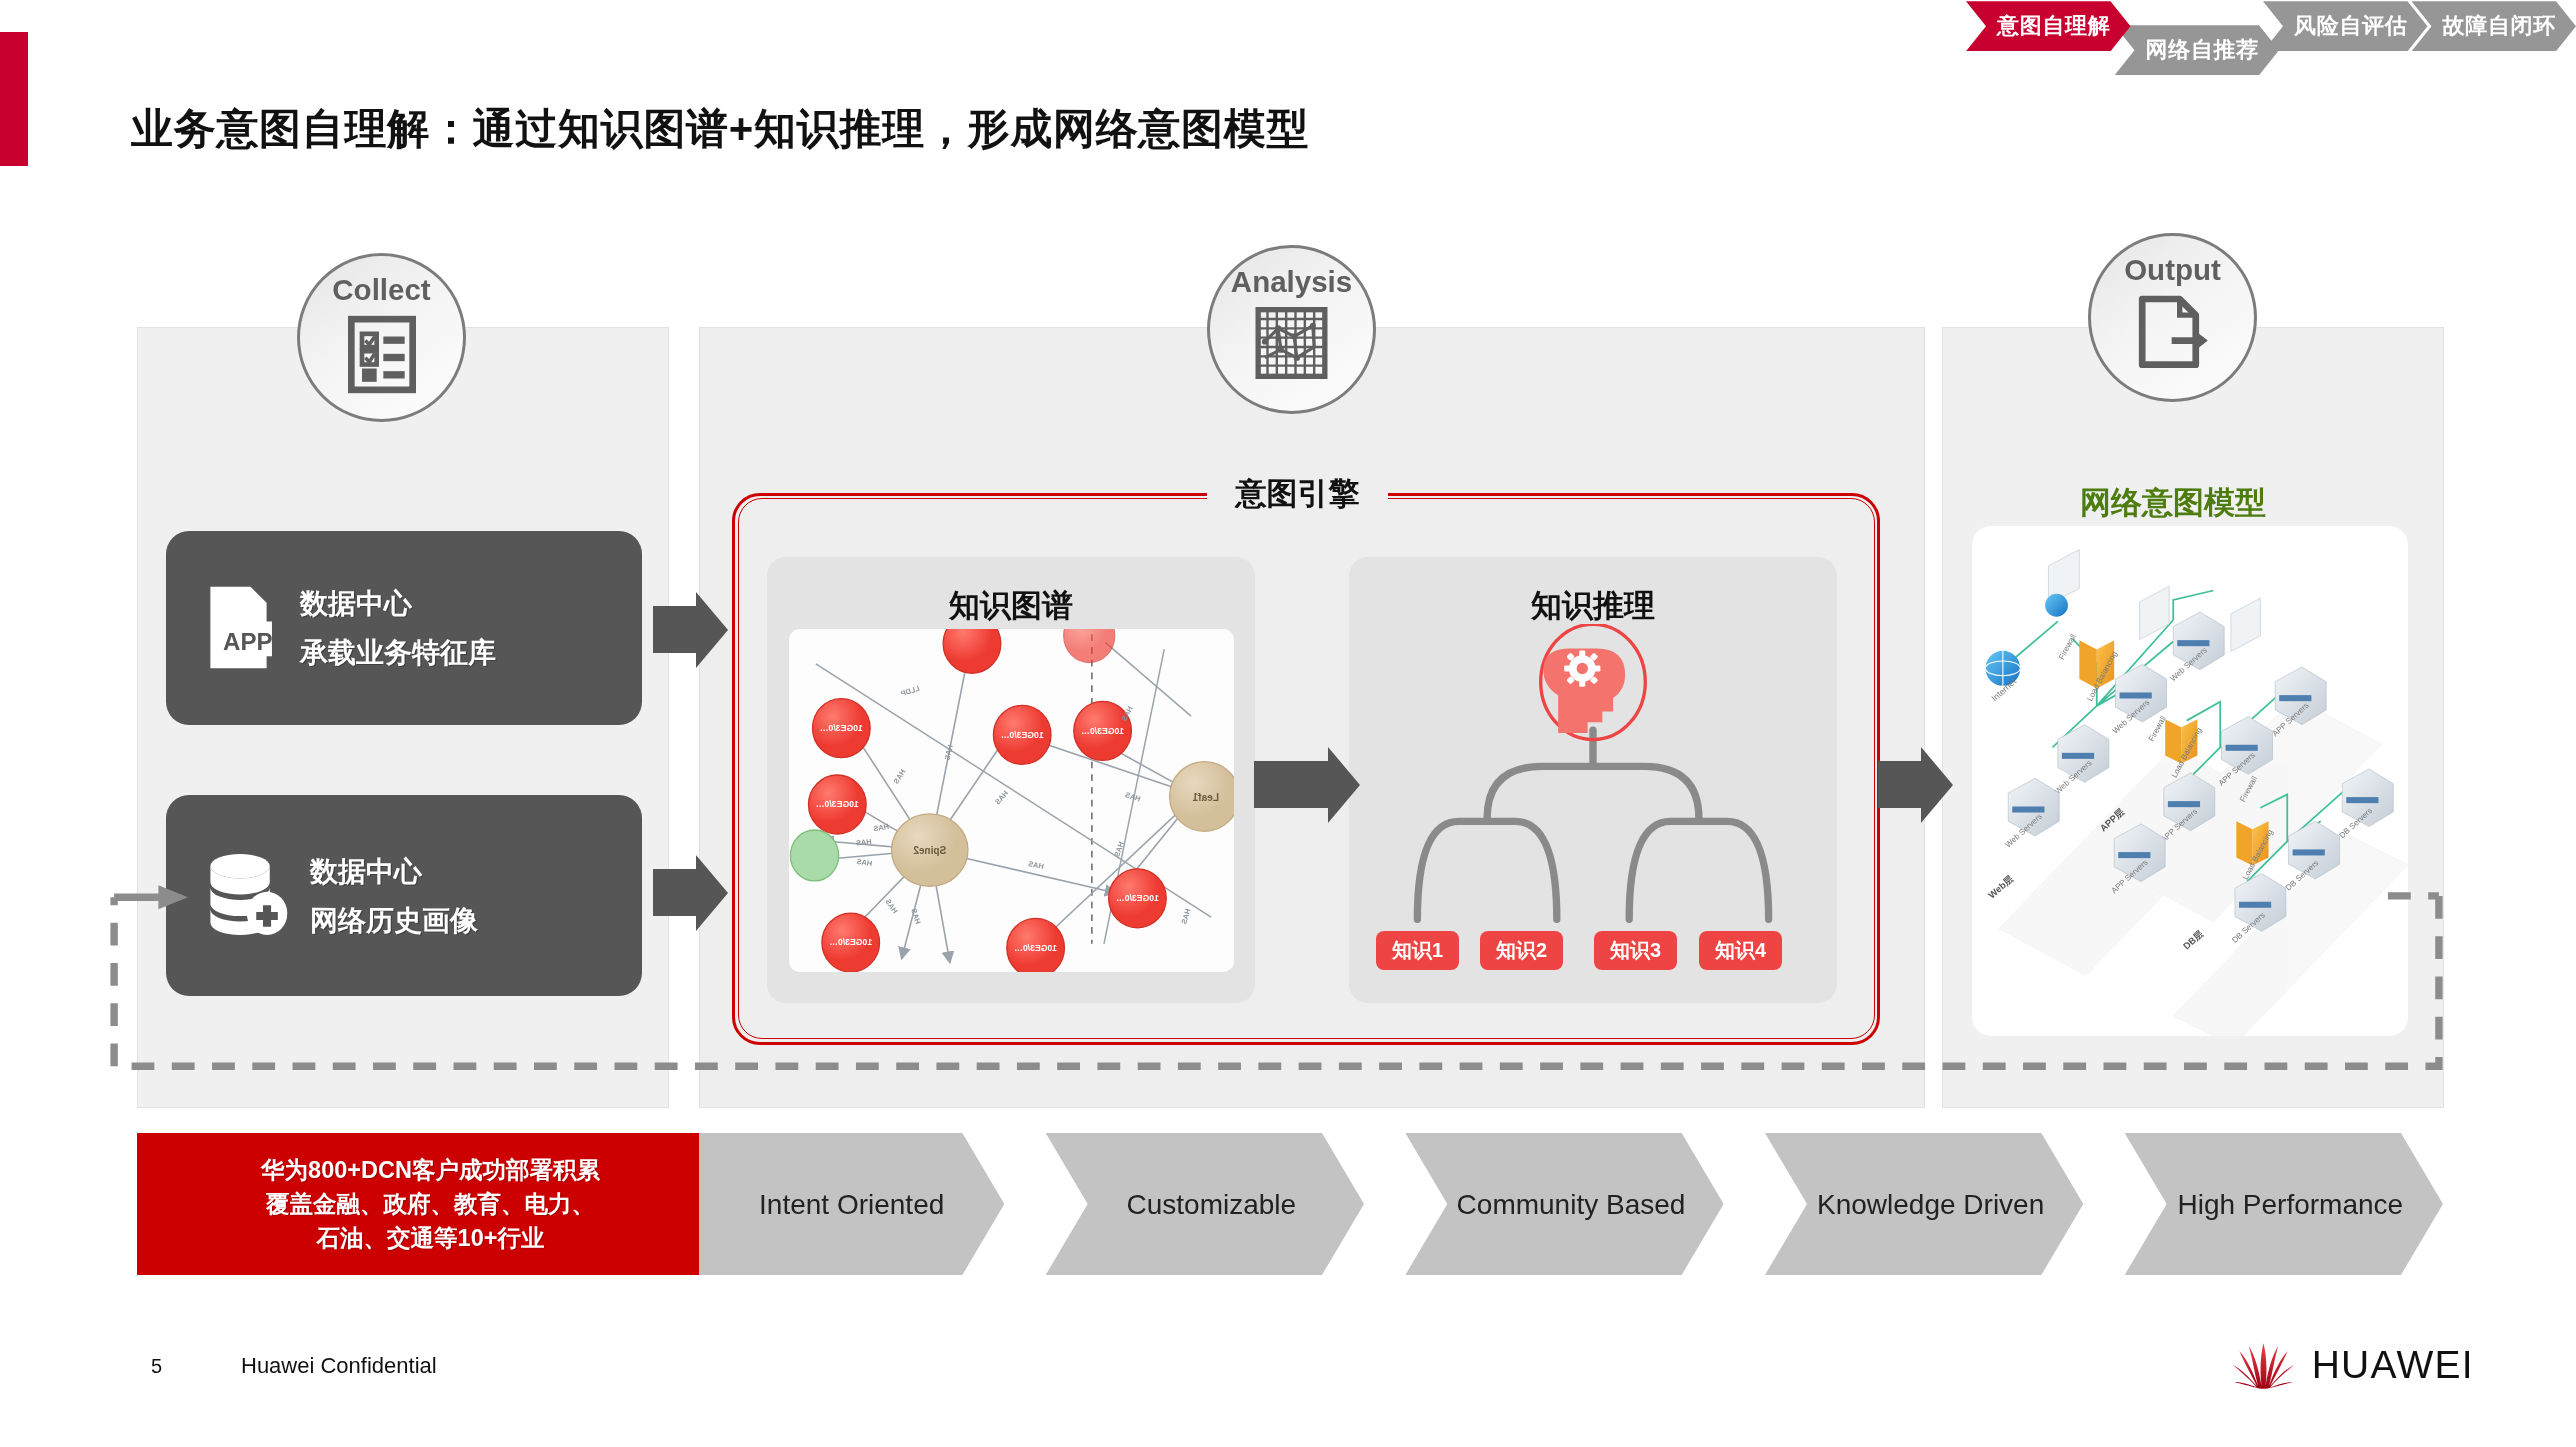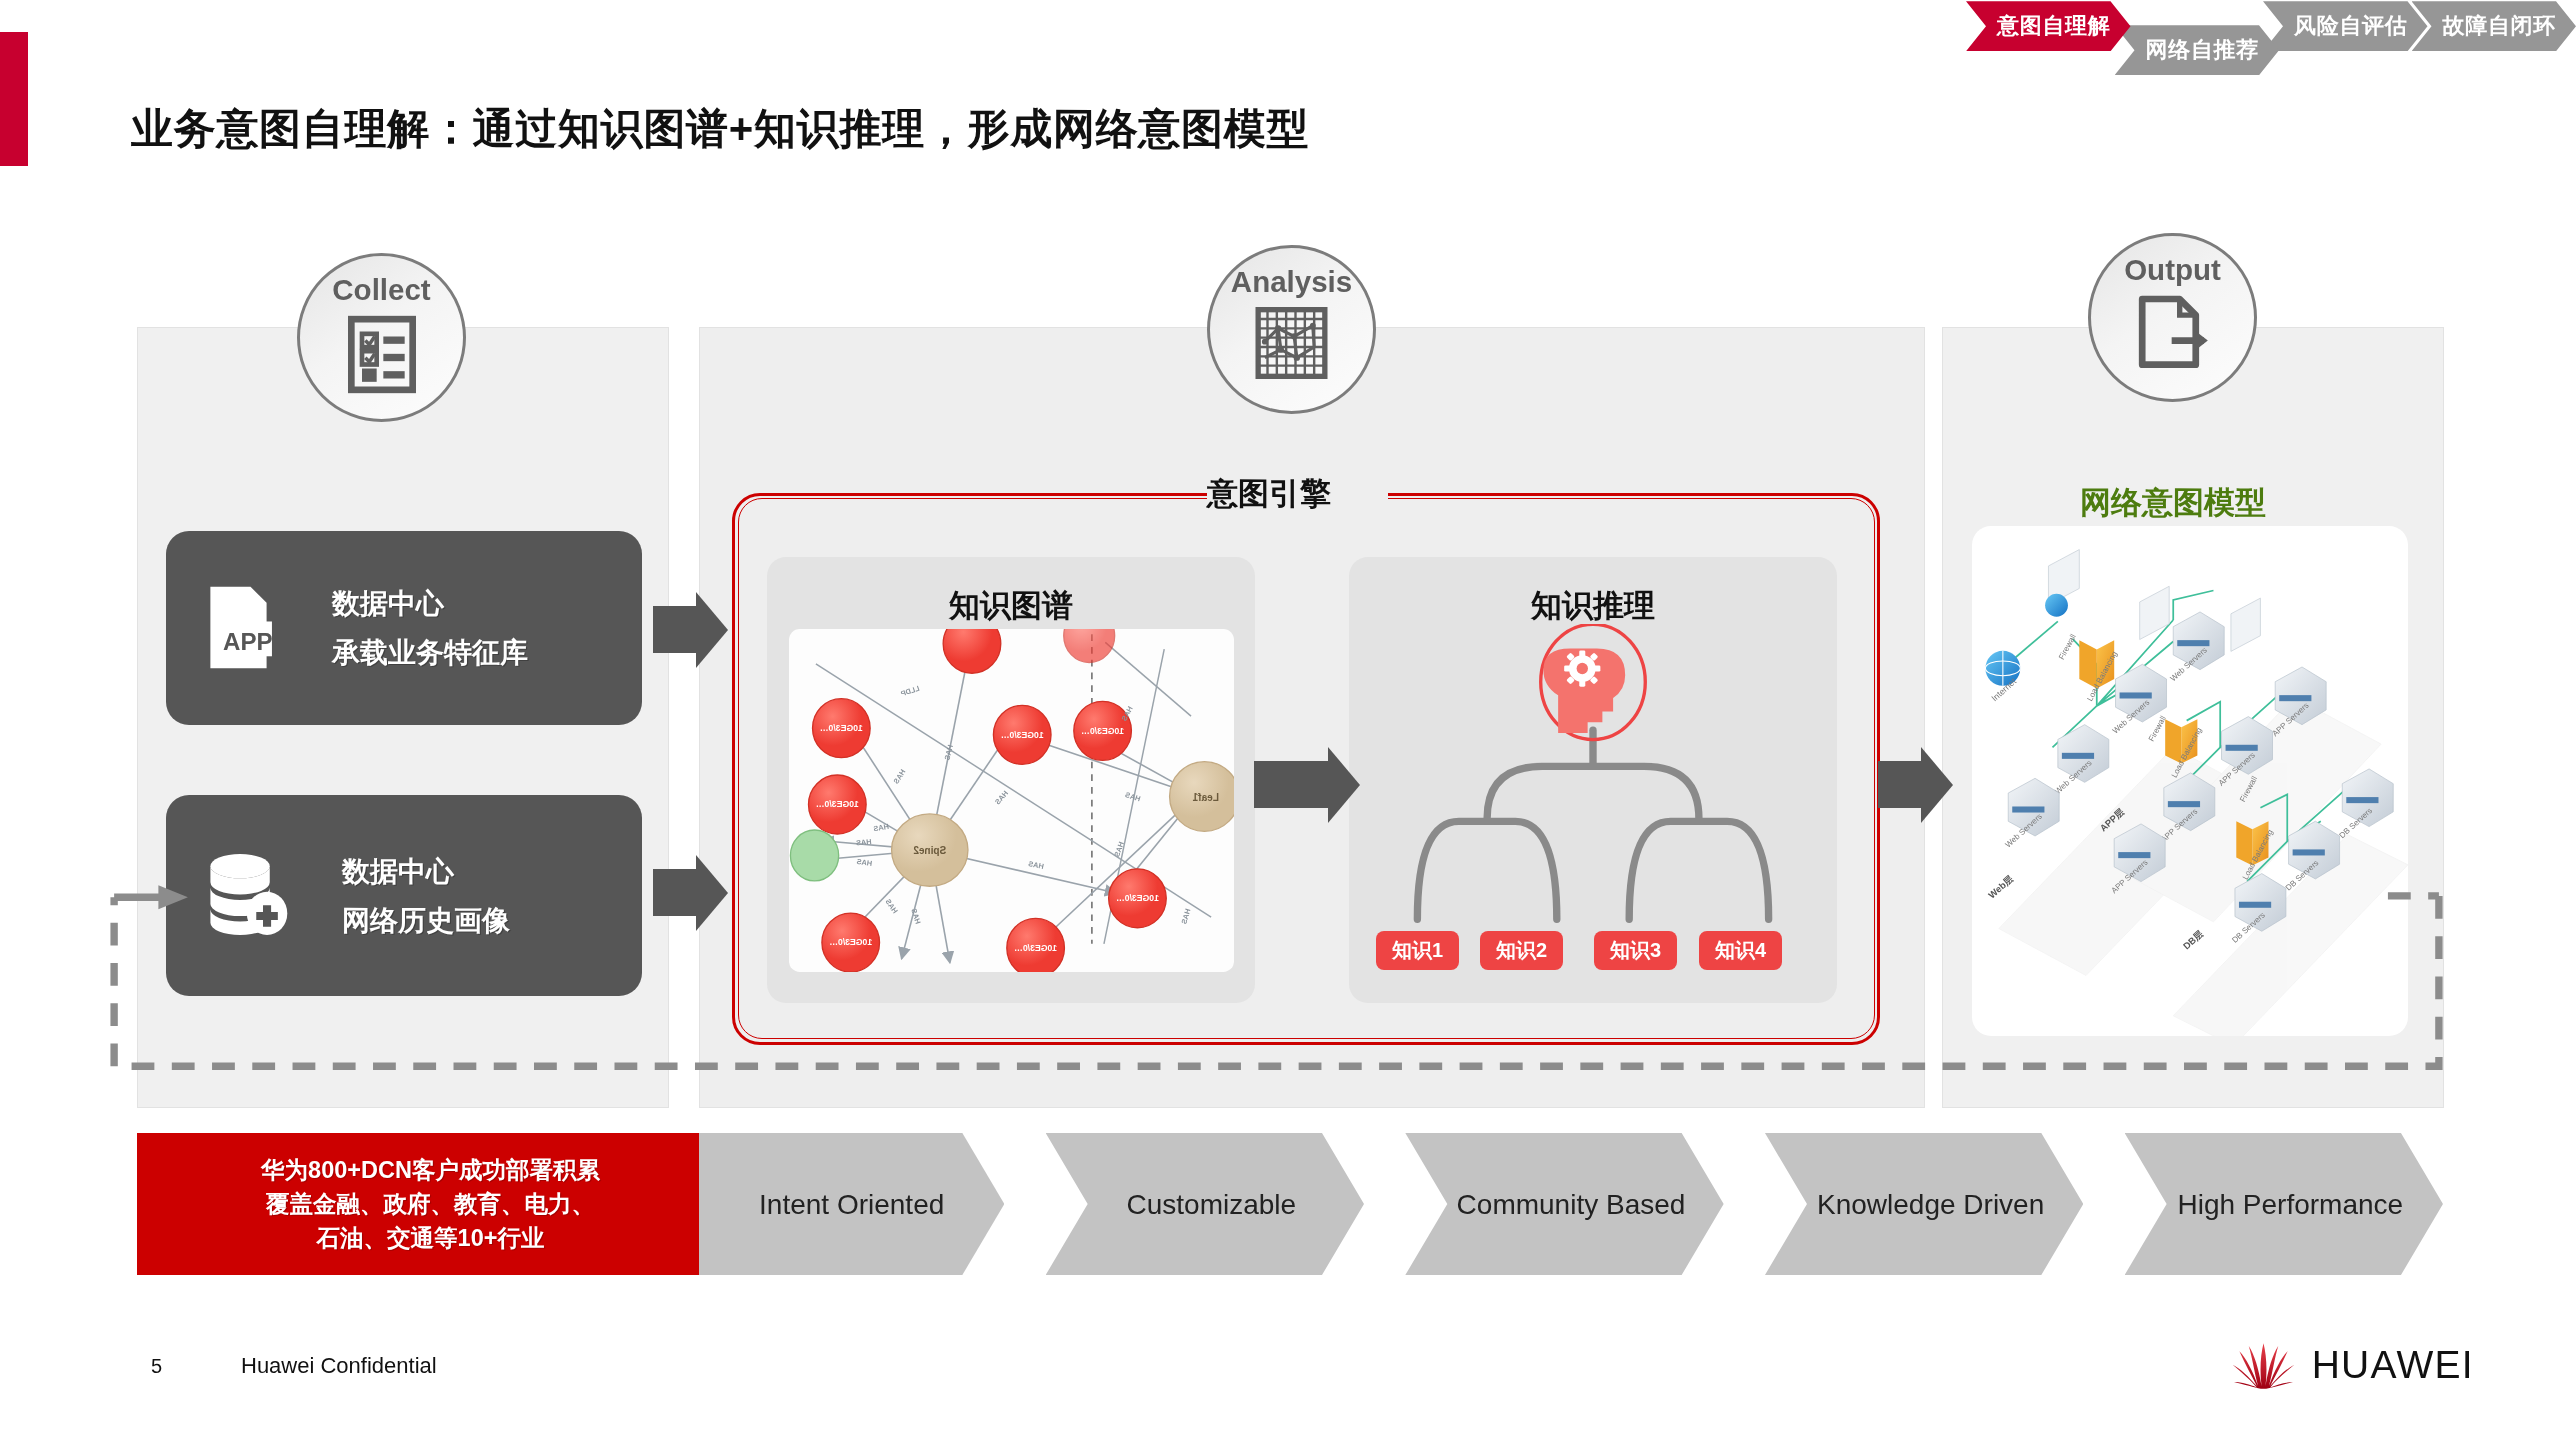--- a/index.html
+++ b/index.html
@@ -103,21 +103,21 @@
     background: #565656;
     border-radius: 23px;
     display: flex;
     align-items: center;
     padding-left: 39px;
     box-sizing: border-box;
   }
   #src-card-1 { left: 166px; top: 531px;  width: 476px; height: 194px; }
   #src-card-2 { left: 166px; top: 795px; width: 476px; height: 201px; }
   .src-card-text {
-    margin-left: 52px;
+    margin-left: 20px;
     color: #ffffff;
     font-size: 28px;
     font-weight: bold;
     line-height: 1.75;
     text-shadow: 1.3px 1.3px 0 rgba(0,0,0,0.25);
   }
 
   
   .big-arrow {
     position: absolute;
@@ -160,21 +160,21 @@
     position: absolute;
     left: 1207px; top: 472px;
     width: 181px; height: 42px;
     background: #eeeeee;
     z-index: 7;
   }
   .engine-title {
     position: absolute;
     left: 1207px; top: 473px;
     width: 181px;
-    text-align: left;
+    text-align: center;
     font-size: 31px;
     font-weight: bold;
     color: #111;
     z-index: 8;
   }
 
   
   .sub-panel {
     position: absolute;
     background: #e3e3e3;

